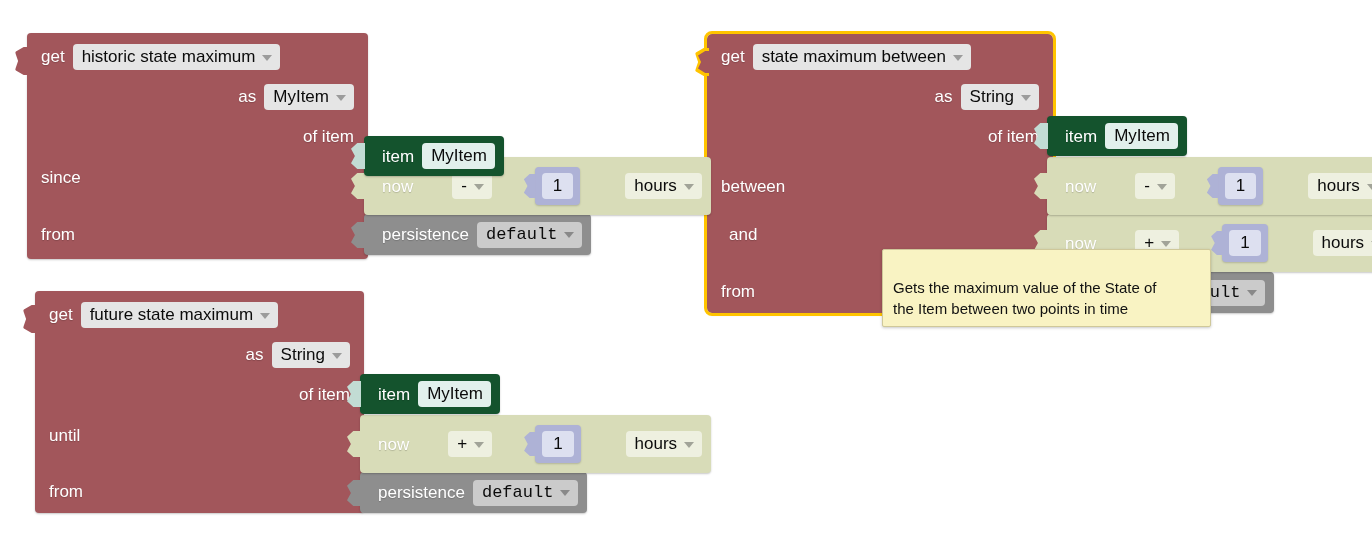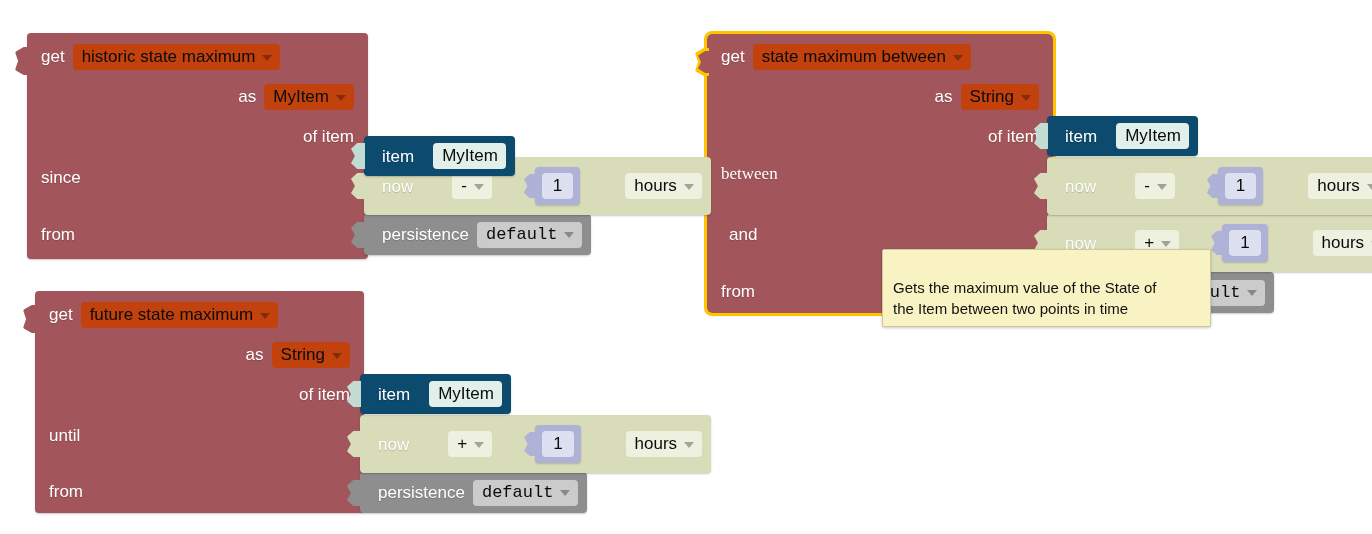--- a/index.html
+++ b/index.html
@@ -92,21 +92,21 @@
     align-items: center;
     gap: 7px;
     padding: 3px 8px 4px 9px;
     border-radius: 4px;
     font-size: 17px;
     line-height: 19px;
     color: #0b0b0b;
     white-space: nowrap;
     margin-left: 8px;
   }
-  .field.red-field   { background: #c2410c; }
+  .field.red-field   { background: #e5e5e5; }
   .field.teal-field  { background: #e2f0ec; }
   .field.olive-field { background: #eef0e0; }
   .field.grey-field  { background: #cbcbcb; font-family: Liberation Mono, monospace; }
   .field.num-field   { background: #dde0f0; padding: 3px 11px 4px 11px; }
 
   .caret {
     width: 0; height: 0;
     border-left: 5px solid transparent;
     border-right: 5px solid transparent;
     border-top: 6px solid rgba(0,0,0,0.32);
@@ -126,21 +126,21 @@
     padding-right: 9px;
     height: 40px;
   }
   .sub .sub-label {
     color: #ffffff;
     font-size: 17px;
     line-height: 19px;
     white-space: nowrap;
     text-shadow: 0 1px 1px rgba(0,0,0,0.18);
   }
-  .sub.teal  { background: #0c4a6e; gap: 11px; }
+  .sub.teal  { background: #14532d; }
   .sub.olive { background: #d8dcb8; gap: 31px; }
   .sub.grey  { background: #8e8e8e; }
 
   
   .sub-notch {
     position: absolute;
     left: -13px;
     top: 7px;
     width: 14px;
     height: 26px;
@@ -352,21 +352,21 @@
         <span class="field red-field">
           <span>String</span>
           <i class="caret"></i>
         </span>
       </div>
 
       <div class="row row-right" style="right:14px; top:88px;">
         <span class="row-label">of item</span>
       </div>
 
-      <div class="row" style="left:14px; top:125px;font-family:Liberation Serif, serif;">
+      <div class="row" style="left:14px; top:138px;">
         <span class="row-label">between</span>
       </div>
 
       <div class="row" style="left:14px; top:186px;margin-left:8px;">
         <span class="row-label">and</span>
       </div>
 
       <div class="row" style="left:14px; top:243px;">
         <span class="row-label">from</span>
       </div>

